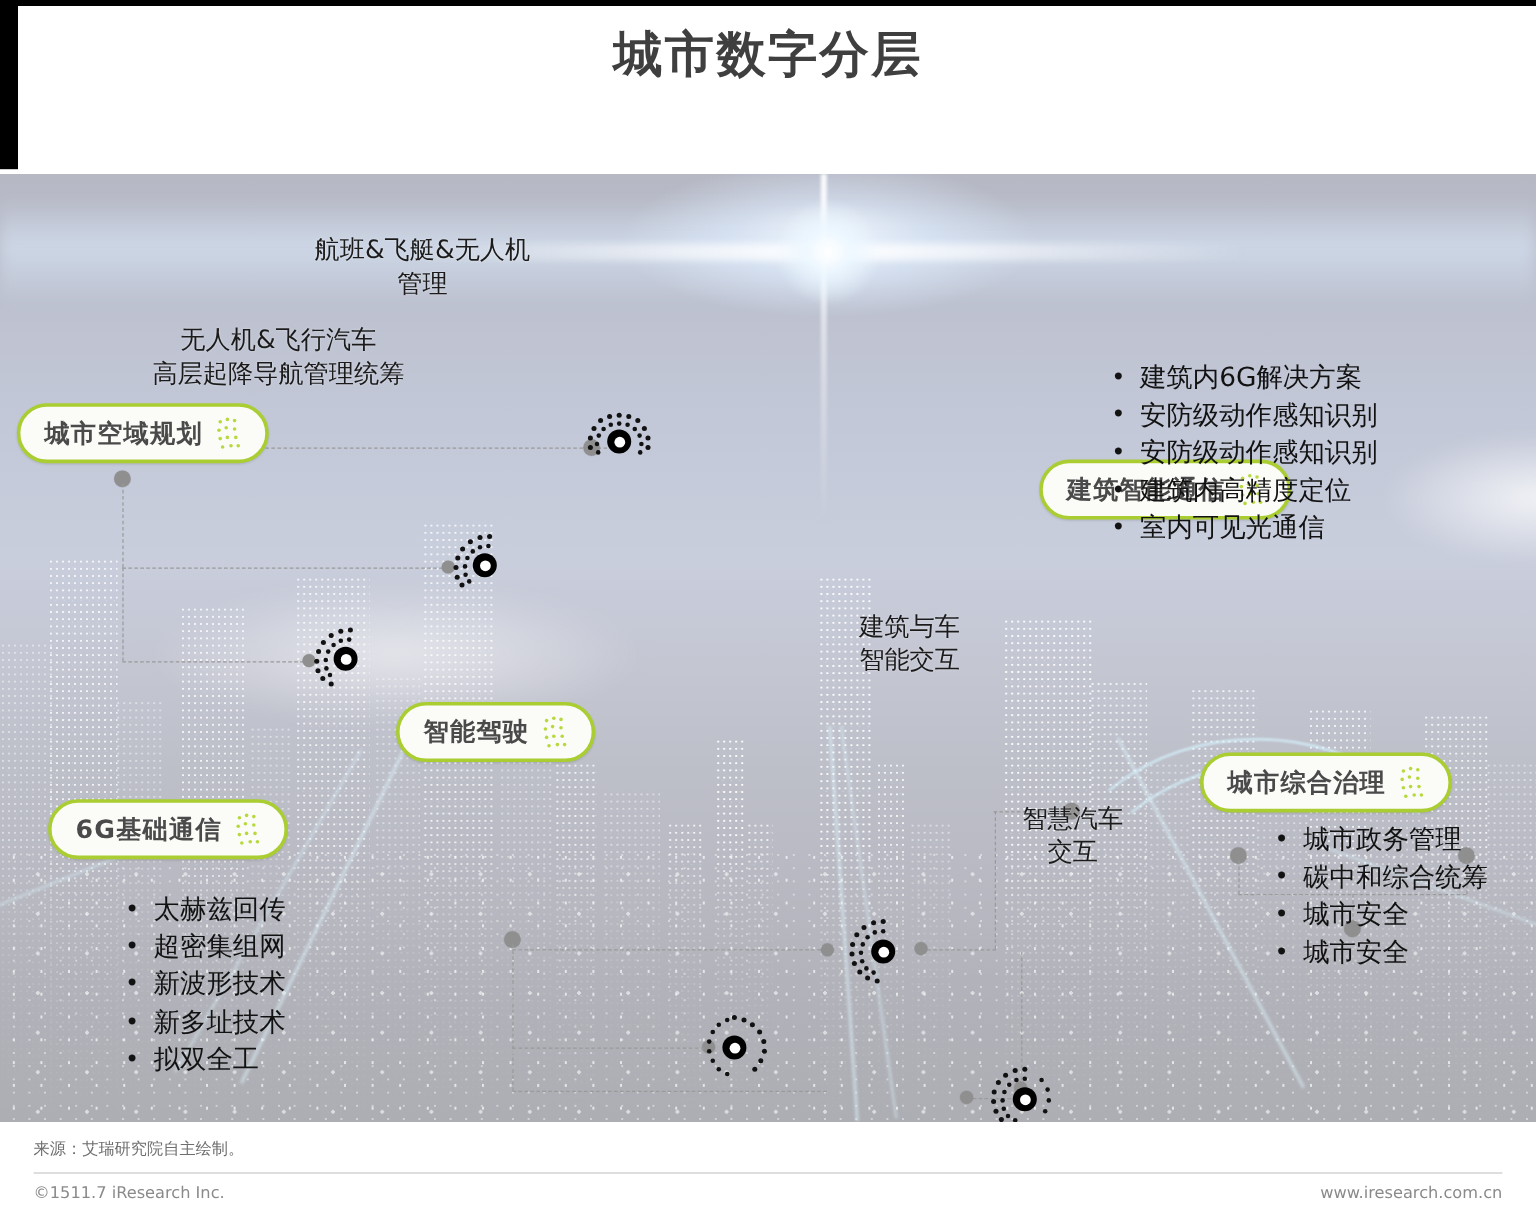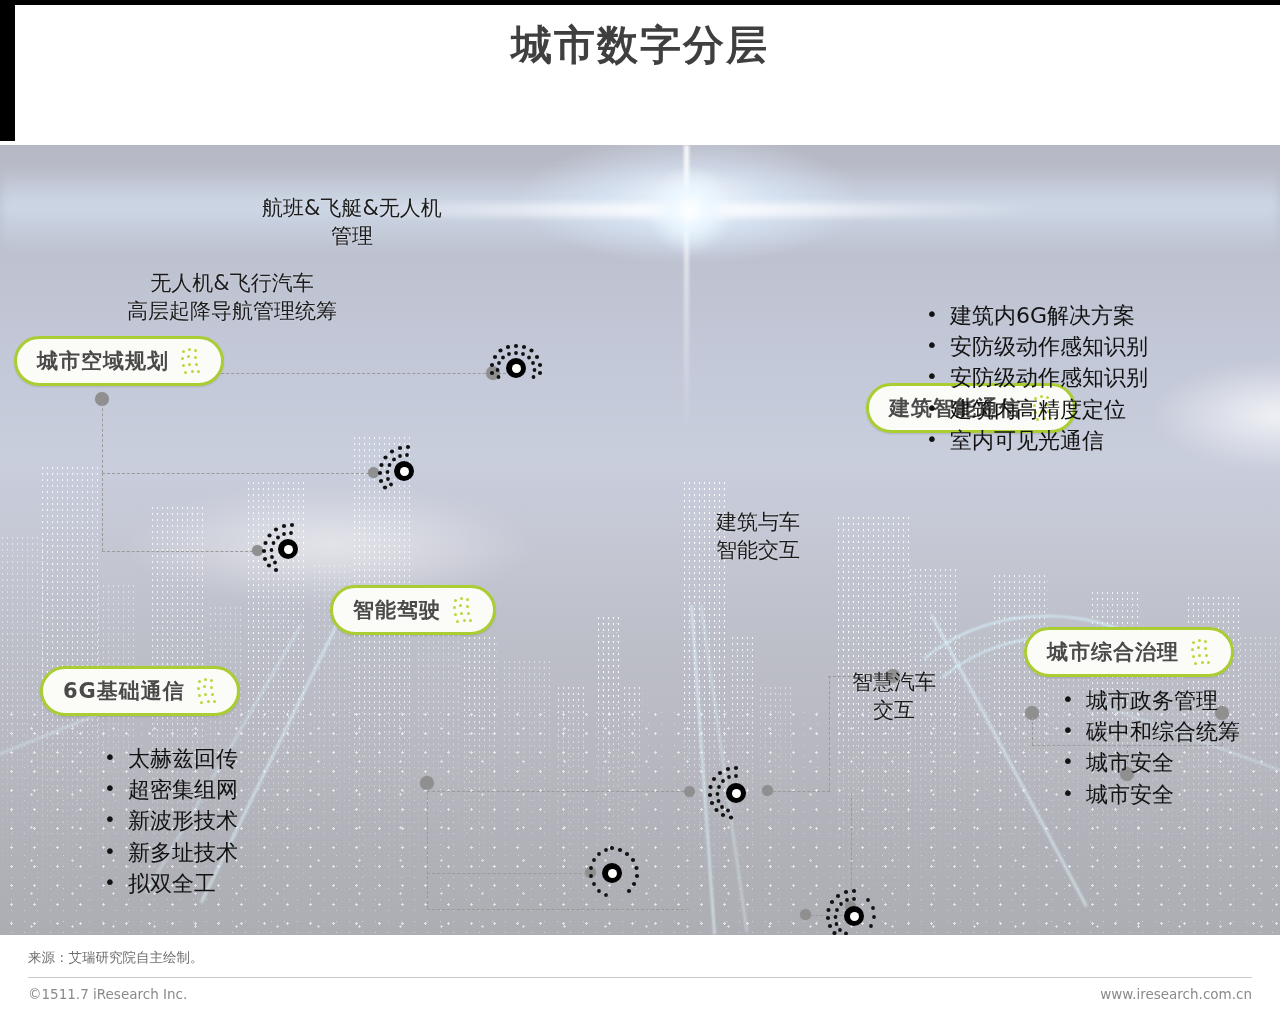--- a/index.html
+++ b/index.html
@@ -530,21 +530,21 @@
         <i style="left:15px;top:10px;"></i>
       <i style="left:3px;top:18px;"></i>
         <i style="left:9px;top:17px;"></i>
         <i style="left:16px;top:17px;"></i>
       <i style="left:5px;top:25px;"></i>
         <i style="left:12px;top:24px;"></i>
         <i style="left:18px;top:24px;"></i>
     </span>
   </div>
 
-  <div class="badge" style="left:1024px;top:482px;">
+  <div class="badge" style="left:1000px;top:482px;">
     <span class="btxt">城市综合治理</span>
     <span class="bdeco">
       <i style="left:3px;top:4px;"></i>
         <i style="left:9px;top:2px;"></i>
         <i style="left:15px;top:3px;"></i>
       <i style="left:2px;top:11px;"></i>
         <i style="left:8px;top:9px;"></i>
         <i style="left:15px;top:10px;"></i>
       <i style="left:3px;top:18px;"></i>
         <i style="left:9px;top:17px;"></i>

